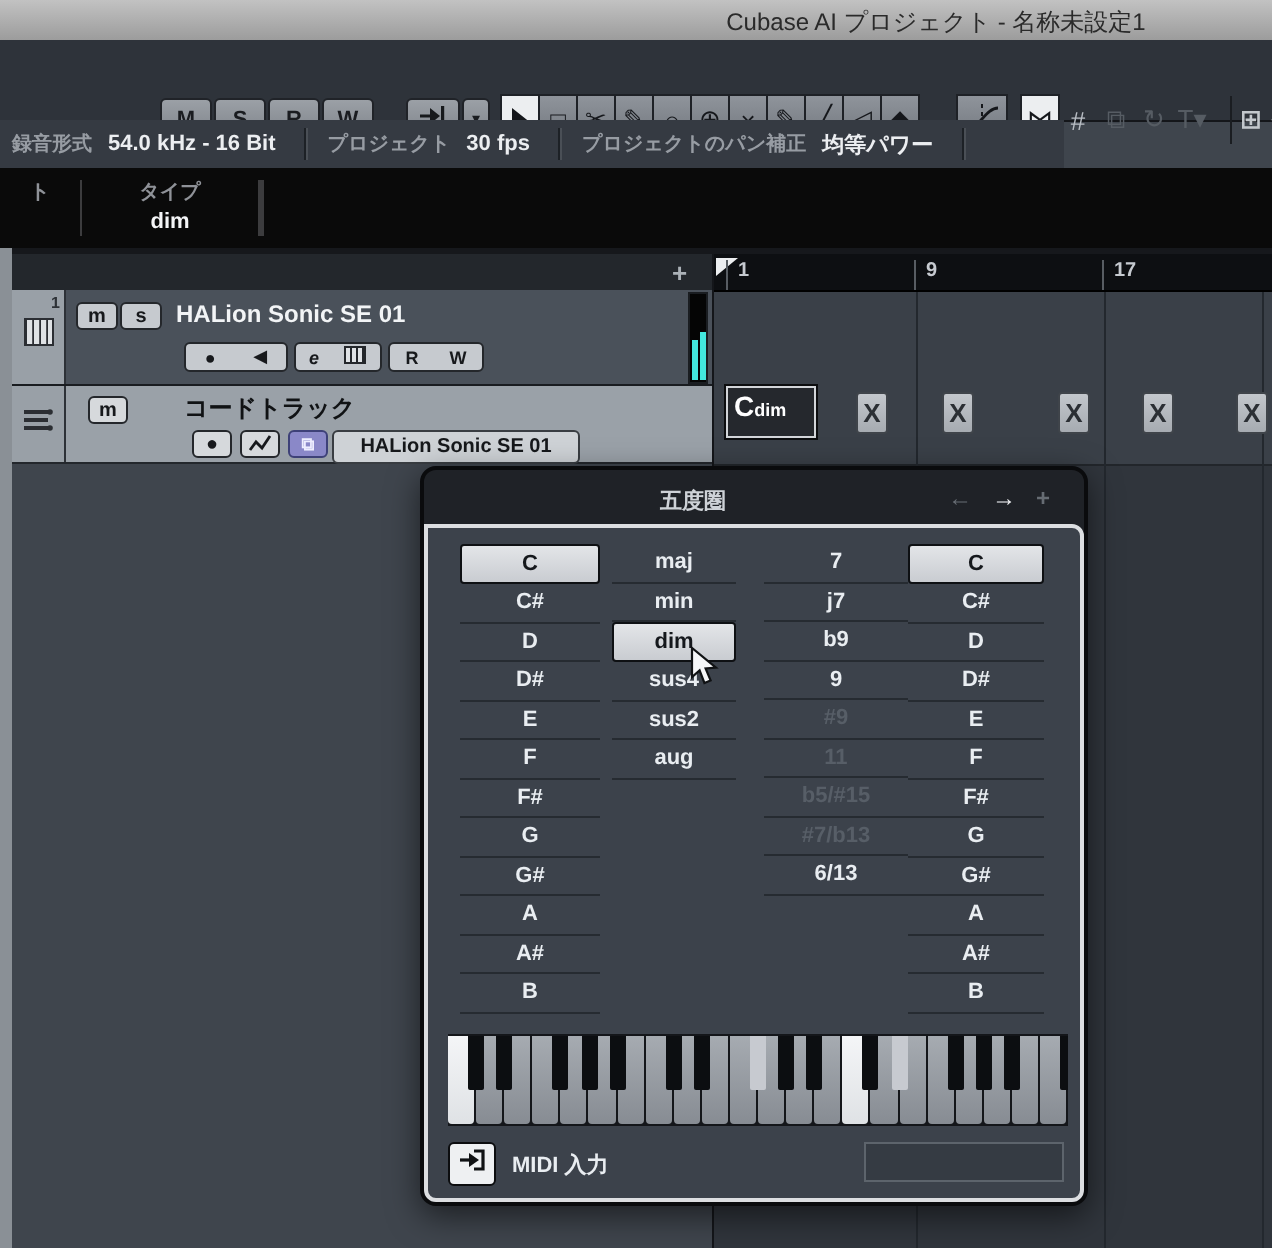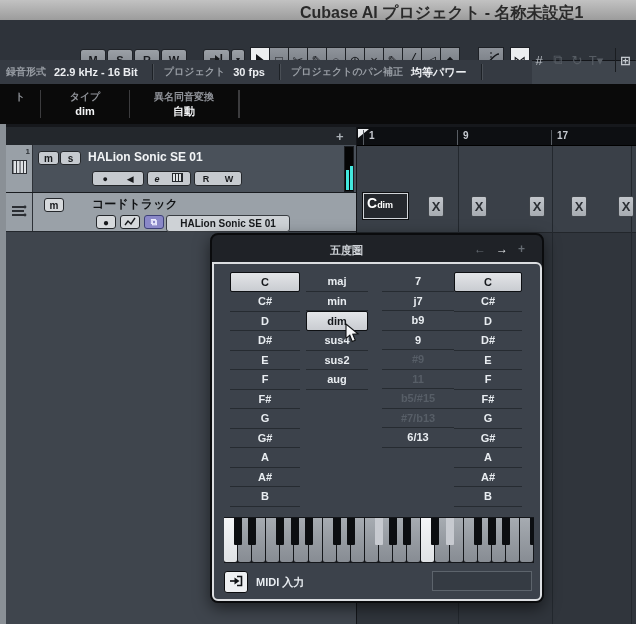--- a/index.html
+++ b/index.html
@@ -1,21 +1,21 @@
 <!DOCTYPE html>
 <html><head>
 <meta charset="utf-8">
 <style>
   html,body{margin:0;padding:0}
   body{width:636px;height:624px;position:relative;overflow:hidden;
        background:#3f454d;font-family:"Liberation Sans","DejaVu Sans",sans-serif;}
   .abs{position:absolute}
   
   #titlebar{left:0;top:0;width:636px;height:20px;background:linear-gradient(#c2c2c2,#9c9c9c);border-bottom:1px solid #6d6d6d}
-  #title{left:300px;top:3px;width:336px;font-size:16px;font-weight:bold;color:#2a2a2a}
+  #title{left:300px;top:3px;width:336px;text-align:center;font-size:12px;font-weight:normal;color:#2a2a2a}
   
   #toolbar{left:0;top:20px;width:636px;height:40px;background:#2e333a;border-bottom:1px solid #14161a}
   .tbtn{width:26px;height:21px;margin-right:1px;background:linear-gradient(#9ba0a6,#7e838a);border:1px solid #202328;border-radius:3px;
         color:#1a1c20;font-size:11px;font-weight:bold;display:flex;align-items:center;justify-content:center;box-sizing:border-box}
   #msrw{left:80px;top:29px;display:flex}
   #autoscroll{left:203px;top:29px;display:flex}
   #autoscroll .tbtn{width:27px}
   #autoscroll .drop{width:14px;font-size:8px}
   #autoscroll-caret{left:232px;top:51px;color:#cfd3d7;font-size:7px}
   #tools{left:251px;top:27px;display:flex}
@@ -167,45 +167,41 @@
     </div>
   <div class="abs" id="qsep"></div>
   <div class="abs" id="quantize">
     <span class="g">⊞</span>
     <span>クオ</span>
   </div>
 </div>
 
 <div class="abs" id="infobar">
     <span class="ilabel">録音形式</span>
-    <span class="ivalue">22.9 kHz - 16 Bit</span>
+    <span class="ivalue">54.0 kHz - 16 Bit</span>
     <span class="isep"></span>
     <span class="ilabel">プロジェクト</span>
     <span class="ivalue">30 fps</span>
     <span class="isep"></span>
     <span class="ilabel">プロジェクトのパン補正</span>
     <span class="ivalue">均等パワー</span>
     <span class="isep"></span>
   </div>
 
 <div class="abs" id="chordinfo">
   <div class="cicol" style="width:40px">
     <div class="cilabel">ト</div>
     <div class="civalue">&nbsp;</div>
   </div>
 <span class="cisep"></span>
     <div class="cicol" style="width: 88px;">
       <div class="cilabel">タイプ</div>
       <div class="civalue">dim</div>
     </div>
     <span class="cisep"></span>
-    <div class="cicol" style="width: 108px;">
-      <div class="cilabel">異名同音変換</div>
-      <div class="civalue">自動</div>
-    </div>
     <span class="cisep"></span>
     <span class="cisep"></span>
   </div>
 
 <div class="abs" id="topline"></div>
 <div class="abs" id="leftframe"></div>
 <div class="abs" id="leftpane"></div>
 <div class="abs" id="trackheader">
   <div class="abs" id="add-track">+</div>
 </div>

